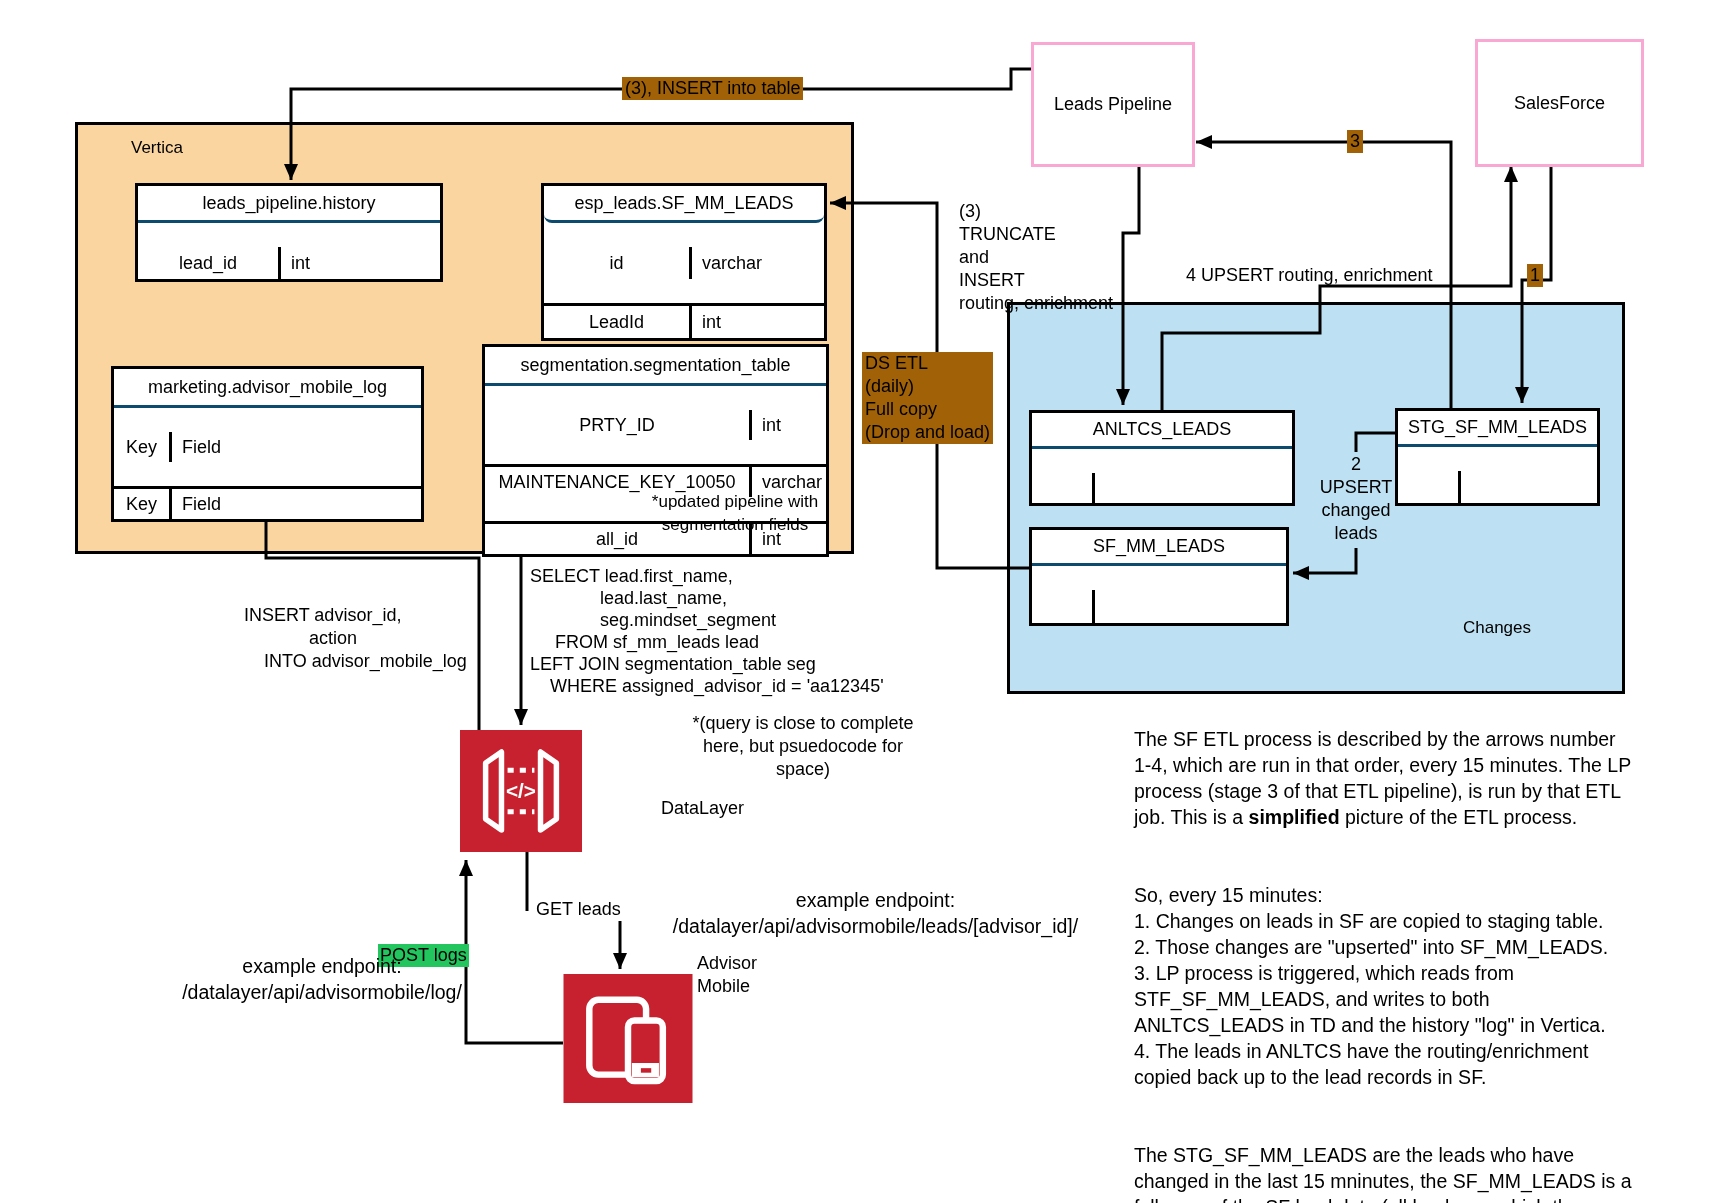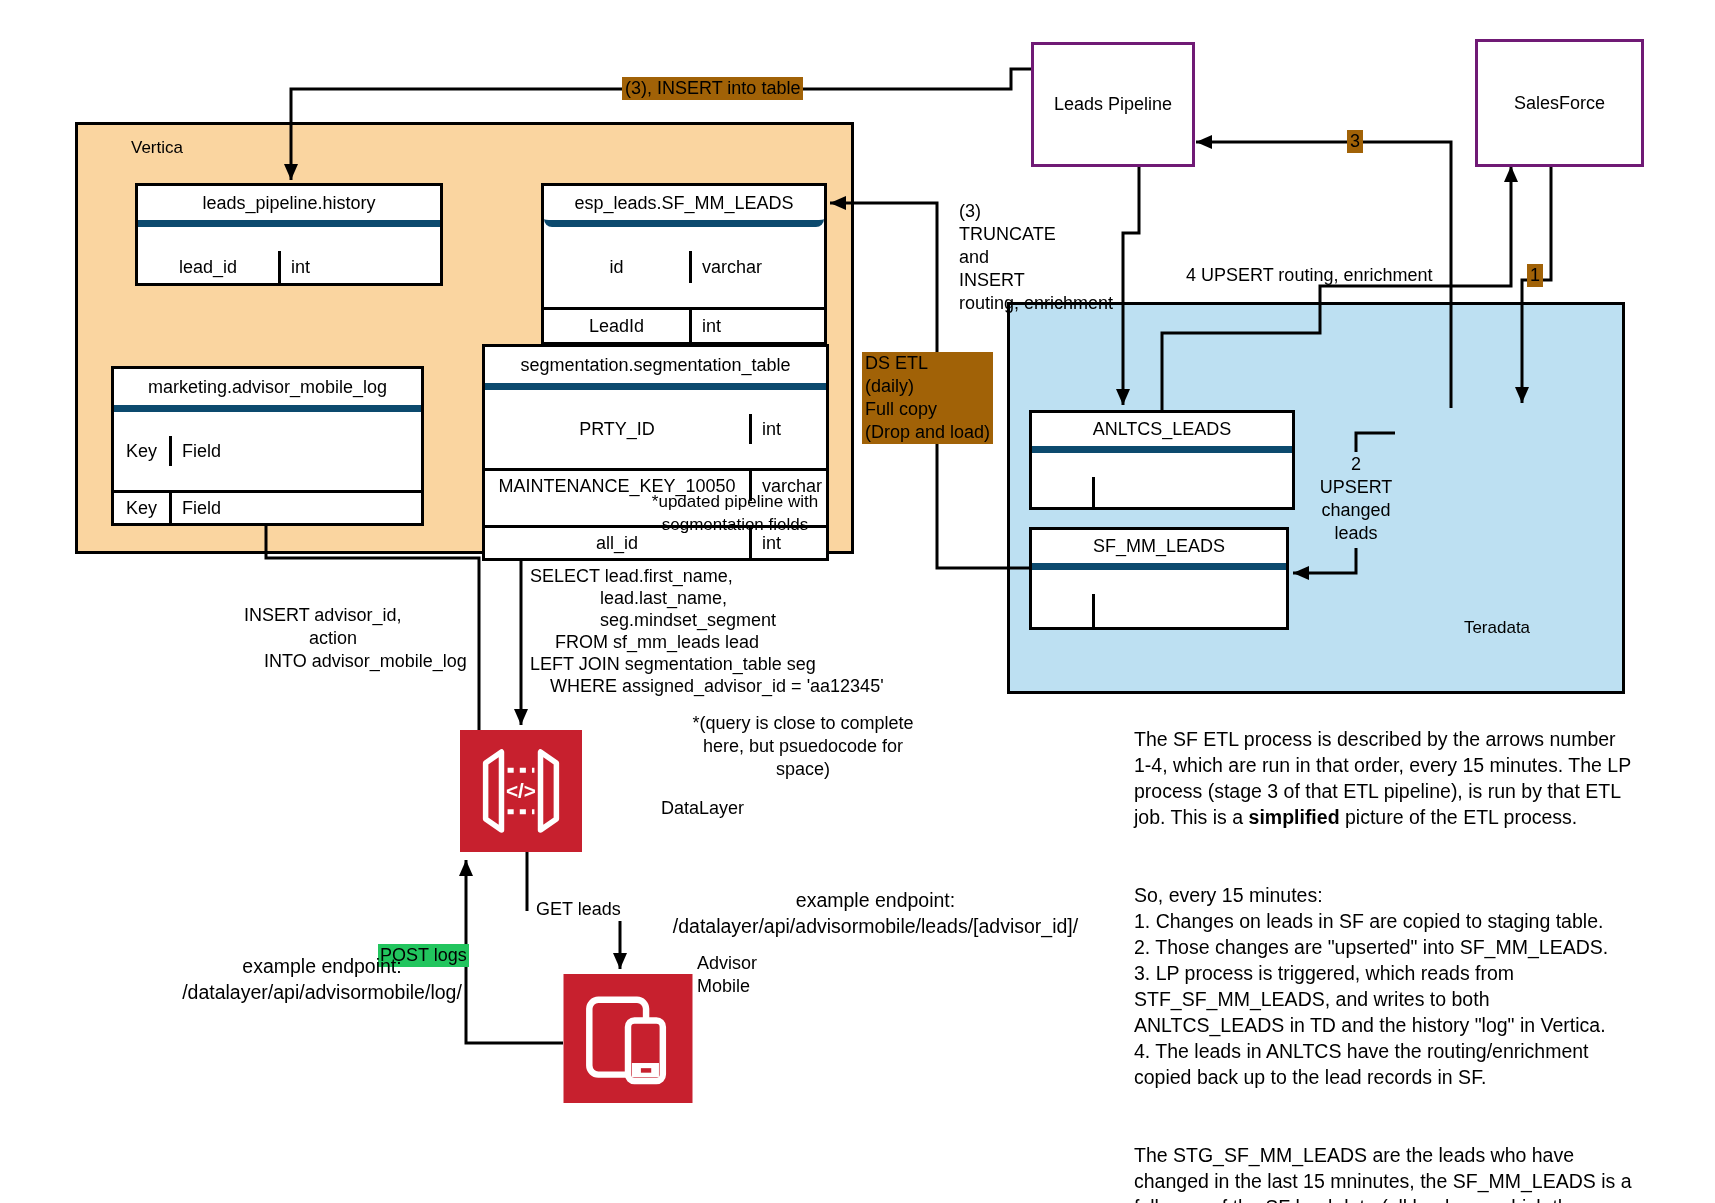--- a/index.html
+++ b/index.html
@@ -1,23 +1,23 @@
 <!DOCTYPE html>
 <html><head>
 <meta charset="utf-8">
 <style>
   html,body{margin:0;padding:0;background:#fff;}
   #canvas{position:relative;width:1715px;height:1203px;background:#fff;overflow:hidden;
           font-family:"Liberation Sans","DejaVu Sans",sans-serif;color:#000;}
   .region{position:absolute;border:3px solid #000;}
   .region-label{position:absolute;font-size:17px;}
-  .node{position:absolute;border:3px solid #701a75;background:#fff;display:flex;
+  .node{position:absolute;border:3px solid #f9a8d4;background:#fff;display:flex;
         align-items:center;justify-content:center;font-size:18px;}
   .tbl{position:absolute;border:3px solid #000;background:#fff;font-size:18px;}
-  .tbl .hd{border-bottom:7px solid #0c4a6e;display:flex;align-items:center;justify-content:center;}
+  .tbl .hd{border-bottom:3px solid #0c4a6e;display:flex;align-items:center;justify-content:center;}
   .tbl .tr{display:flex;margin-top:24px;}
   .tbl .tr + .tr{border-top:3px solid #000;}
   .tbl .tc1{border-right:3px solid #000;display:flex;align-items:center;justify-content:center;}
   .tbl .tc2{flex:1;display:flex;align-items:center;justify-content:flex-start;padding-left:10px;}
   .lbl{position:absolute;font-size:18px;line-height:23px;white-space:pre-line;}
   .lbl.bg{background:#a16207;padding:0 3px;}
   .pre{white-space:pre;}
   .center{text-align:center;}
   svg.wires{position:absolute;left:0;top:0;z-index:5;}
   .toplayer{z-index:10;}
@@ -62,21 +62,21 @@
       <polyline points="479,730 479,558 266,558 266,475" marker-end="url(#arr)"></polyline>
 
       <polyline points="527,852 527,911"></polyline>
       <polyline points="620,911 620,969" marker-end="url(#arr)"></polyline>
 
       <polyline points="563,1043 466,1043 466,860" marker-end="url(#arr)"></polyline>
     </g>
   </svg>
 
   <div class="region-label toplayer" style="left:131px;top:138px;">Vertica</div>
-  <div class="region-label toplayer" style="left:1432px;top:618px;width:130px;text-align:center;">Teradata</div>
+  <div class="region-label toplayer" style="left:1432px;top:618px;width:130px;text-align:center;">Changes</div>
 
   <div class="node toplayer" style="left:1031px;top:42px;width:158px;height:119px;">
     <span>Leads Pipeline</span>
   </div>
   <div class="node toplayer" style="left:1475px;top:39px;width:163px;height:122px;">
     <span>SalesForce</span>
   </div>
 
   <div class="tbl toplayer" style="left:135px;top:183px;width:302px;">
     <div class="hd" style="height:34px;">leads_pipeline.history</div>
@@ -137,20 +137,27 @@
   </div>
 
   <div class="tbl toplayer" style="left:1029px;top:527px;width:254px;">
     <div class="hd" style="height:33px;">SF_MM_LEADS</div>
     <div class="tr" style="height:33px;">
       <div class="tc1" style="width:60px;"></div>
         <div class="tc2"></div>
     </div>
   </div>
 
+  <div class="tbl toplayer" style="left:1395px;top:408px;width:199px;">
+    <div class="hd" style="height:33px;">STG_SF_MM_LEADS</div>
+    <div class="tr" style="height:32px;">
+      <div class="tc1" style="width:60px;"></div>
+        <div class="tc2"></div>
+    </div>
+  </div>
 
   <div class="lbl bg toplayer" style="left:622px;top:77px;">(3), INSERT into table</div>
   <div class="lbl toplayer" style="left:959px;top:200px;">(3)
 TRUNCATE
 and
 INSERT
 routing, enrichment</div>
   <div class="lbl toplayer" style="left:1186px;top:264px;">4 UPSERT routing, enrichment</div>
   <div class="lbl bg toplayer" style="left:1347px;top:130px;">3</div>
   <div class="lbl bg toplayer" style="left:1527px;top:264px;">1</div>

